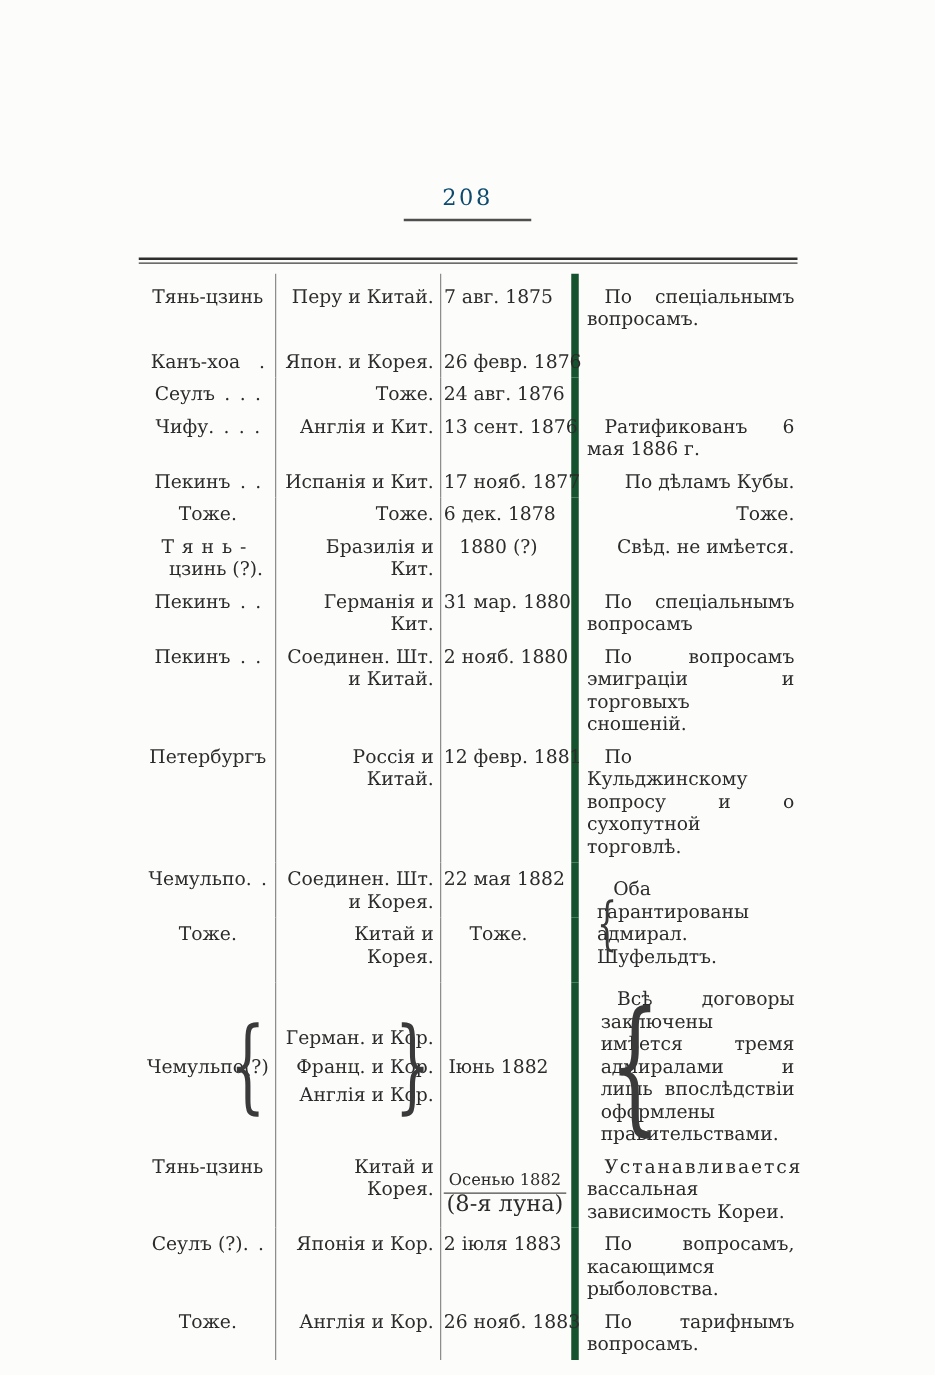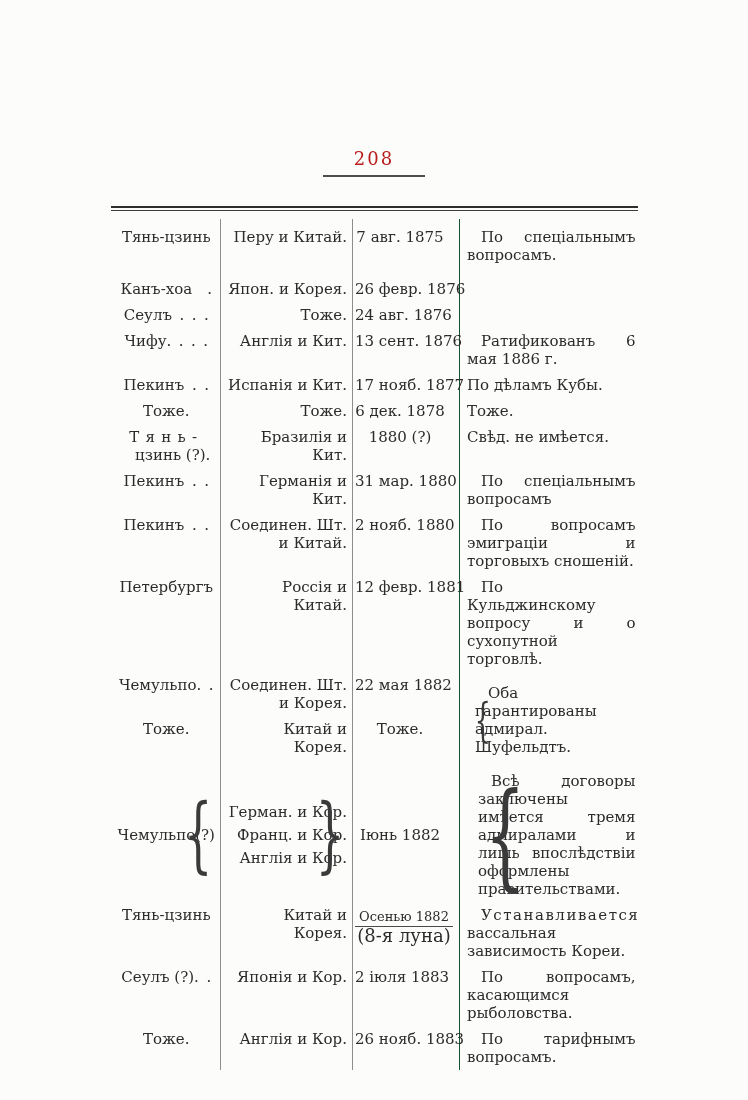--- a/index.html
+++ b/index.html
@@ -6,32 +6,32 @@
   html, body { margin:0; padding:0; }
   body {
     width:748px; height:1100px;
     background:#fcfcfb;
     font-family:"DejaVu Serif","Liberation Serif",serif;
     color:#2b2b2b;
     overflow:hidden;
   }
   .sheet { width:527px; margin:0 auto; padding-top:149px; }
 
-  .pagenum { text-align:center; font-size:18px; line-height:20px; letter-spacing:2px; color:#b91c1c; }
+  .pagenum { text-align:center; font-size:18px; line-height:20px; letter-spacing:2px; color:#0c4a6e; }
   .pagenum-rule { width:102px; border-top:2px solid #4e4e4e; margin:6px auto 0; }
 
   .top-rule { margin-top:29px; height:5px; border-top:2px solid #2e2e2e; border-bottom:1px solid #3c3c3c; }
 
   table.tt { width:100%; border-collapse:collapse; table-layout:fixed; margin-top:8px; }
   td { vertical-align:top; padding:4px 5px; font-size:15px; line-height:18px; }
   td.c1 { border-right:1px solid #8d8d8d; padding-left:7px;text-align:center; }
   td.c2 { border-right:1px solid #8d8d8d; text-align:right; }
-  td.c3 { border-right:1px solid #14532d; text-align:center; white-space:nowrap; padding-left:2px; padding-right:14px; }
+  td.c3 { border-right:6px solid #14532d; text-align:center; white-space:nowrap; padding-left:2px; padding-right:14px; }
   td.c4 { text-align:justify; text-indent:14px; padding-left:7px; padding-right:2px; }
-  td.c4.cnote { text-align:left; text-indent:0; }
+  td.c4.cnote { text-align:right; text-indent:0; }
   td.center { text-align:center; }
   tr.first td { padding-top:9px; padding-bottom:12px; }
   tr.pb td { padding-bottom:12px; }
 
   .blk { display:block; }
   .ls1 { letter-spacing:.42em; }
   .ls2 { letter-spacing:.1em; }
   .ind2 { padding-left:13px; }
   .mid { vertical-align:middle; }
   .rel { position:relative; }
@@ -45,21 +45,21 @@
   }
   .brace.sm { font-size:46px; }
   .brace.md { font-size:82px; }
   .brace.lg { font-size:116px; }
   .brace.bl { left:-2px; }
   .brace.br { right:-4px; }
 
   td.c4.shared { text-align:left; text-indent:13px; padding-left:15px; }
   td.c4.braced { text-align:justify; text-indent:13px; padding-left:18px; }
 
-  .frac { display:inline-block; vertical-align:top; margin-top:3px; }
+  .frac { display:inline-block; vertical-align:top; margin-top:13px; }
   .frac-top { display:block; font-size:13px; line-height:15px; padding:0 4px 2px; border-bottom:1px solid #4a4a4a; }
   .frac-bot { display:block; font-size:18px; line-height:14px; padding-top:2px; }
 </style>
 </head>
 <body>
 
 <div class="sheet">
 
   <div class="pagenum">208</div>
   <div class="pagenum-rule"></div>

